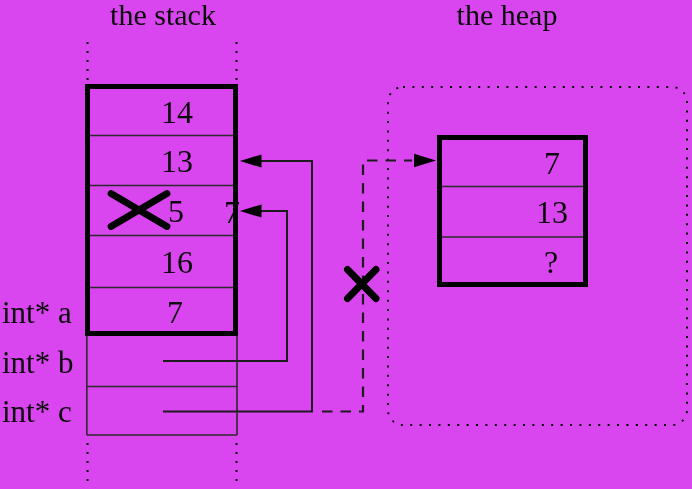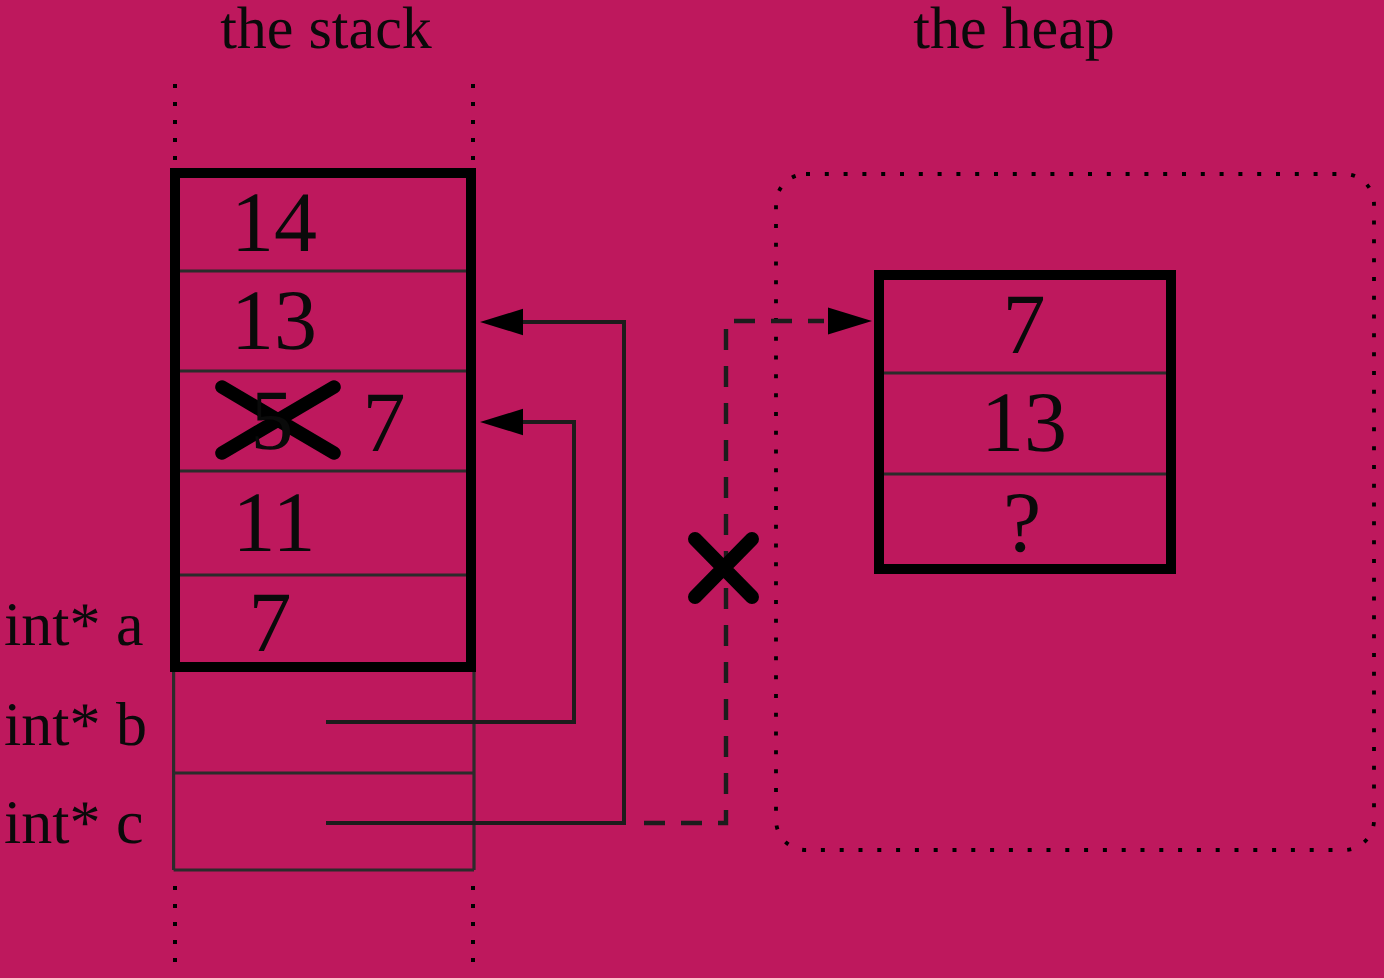--- a/index.html
+++ b/index.html
@@ -1,25 +1,25 @@
 <!DOCTYPE html>
 <html><head>
 <meta charset="utf-8">
 <style>
   html,body{margin:0;padding:0;background:#ffffff;}
   .stage{
-    position:relative;width:692px;height:489px;background:#be185d;
+    position:relative;width:692px;height:489px;background:#d946ef;
     font-family:"Liberation Serif", serif;color:#0a0a0a;overflow:hidden;
   }
   .layer{position:absolute;left:0;top:0;}
   .txt{position:absolute;white-space:nowrap;line-height:1;}
   .ctr{transform:translate(-50%,-50%);}
   .vctr{transform:translateY(-50%);}
   .ttl{font-size:30px;}
-  .num{font-size:43px;}
+  .num{font-size:32px;margin-left:40px;}
   .lbl{font-size:31px;width:64px;text-align:right;}
   
   .bold{stroke:#000;stroke-width:5;fill:none;}
   .thin{stroke:#2b2b2b;stroke-width:1.6;fill:none;}
   .conn{stroke:#1c1c1c;stroke-width:2;fill:none;}
   .dash{stroke:#1c1c1c;stroke-width:2.2;stroke-dasharray:10.5 8;fill:none;}
   .dotv{stroke:#000;stroke-width:2;stroke-dasharray:2 7;fill:none;}
   .dotr{stroke:#000;stroke-width:1.9;stroke-dasharray:2 7.4;fill:none;}
   .head{fill:#000;stroke:none;}
   .xbig{stroke:#000;stroke-width:6.8;stroke-linecap:round;fill:none;}
@@ -68,21 +68,21 @@
     <path d="M347.5,269.5 L376,298.5 M347.5,298.5 L376,269.5" class="xmid"></path>
   </svg>
 
   <div class="txt ctr ttl" style="left:163px;top:15px;">the stack</div>
   <div class="txt ctr ttl" style="left:507px;top:15px;">the heap</div>
 
   <div class="txt ctr num" style="left:137px;top:112px;">14</div>
   <div class="txt ctr num" style="left:137px;top:161px;">13</div>
   <div class="txt ctr num" style="left:136px;top:211px;">5</div>
   <div class="txt ctr num" style="left:192px;top:212px;">7</div>
-  <div class="txt ctr num" style="left:137px;top:262px;">11</div>
+  <div class="txt ctr num" style="left:137px;top:262px;">16</div>
   <div class="txt ctr num" style="left:135px;top:312px;">7</div>
 
   <div class="txt vctr lbl" style="left:2px;top:312px;font-family:Liberation Serif, serif;">int* a</div>
   <div class="txt vctr lbl" style="left:2px;top:361.5px;">int* b</div>
   <div class="txt vctr lbl" style="left:2px;top:411px;">int* c</div>
 
   <div class="txt ctr num" style="left:512px;top:163px;">7</div>
   <div class="txt ctr num" style="left:512px;top:212px;">13</div>
   <div class="txt ctr num" style="left:511px;top:262px;">?</div>
 

